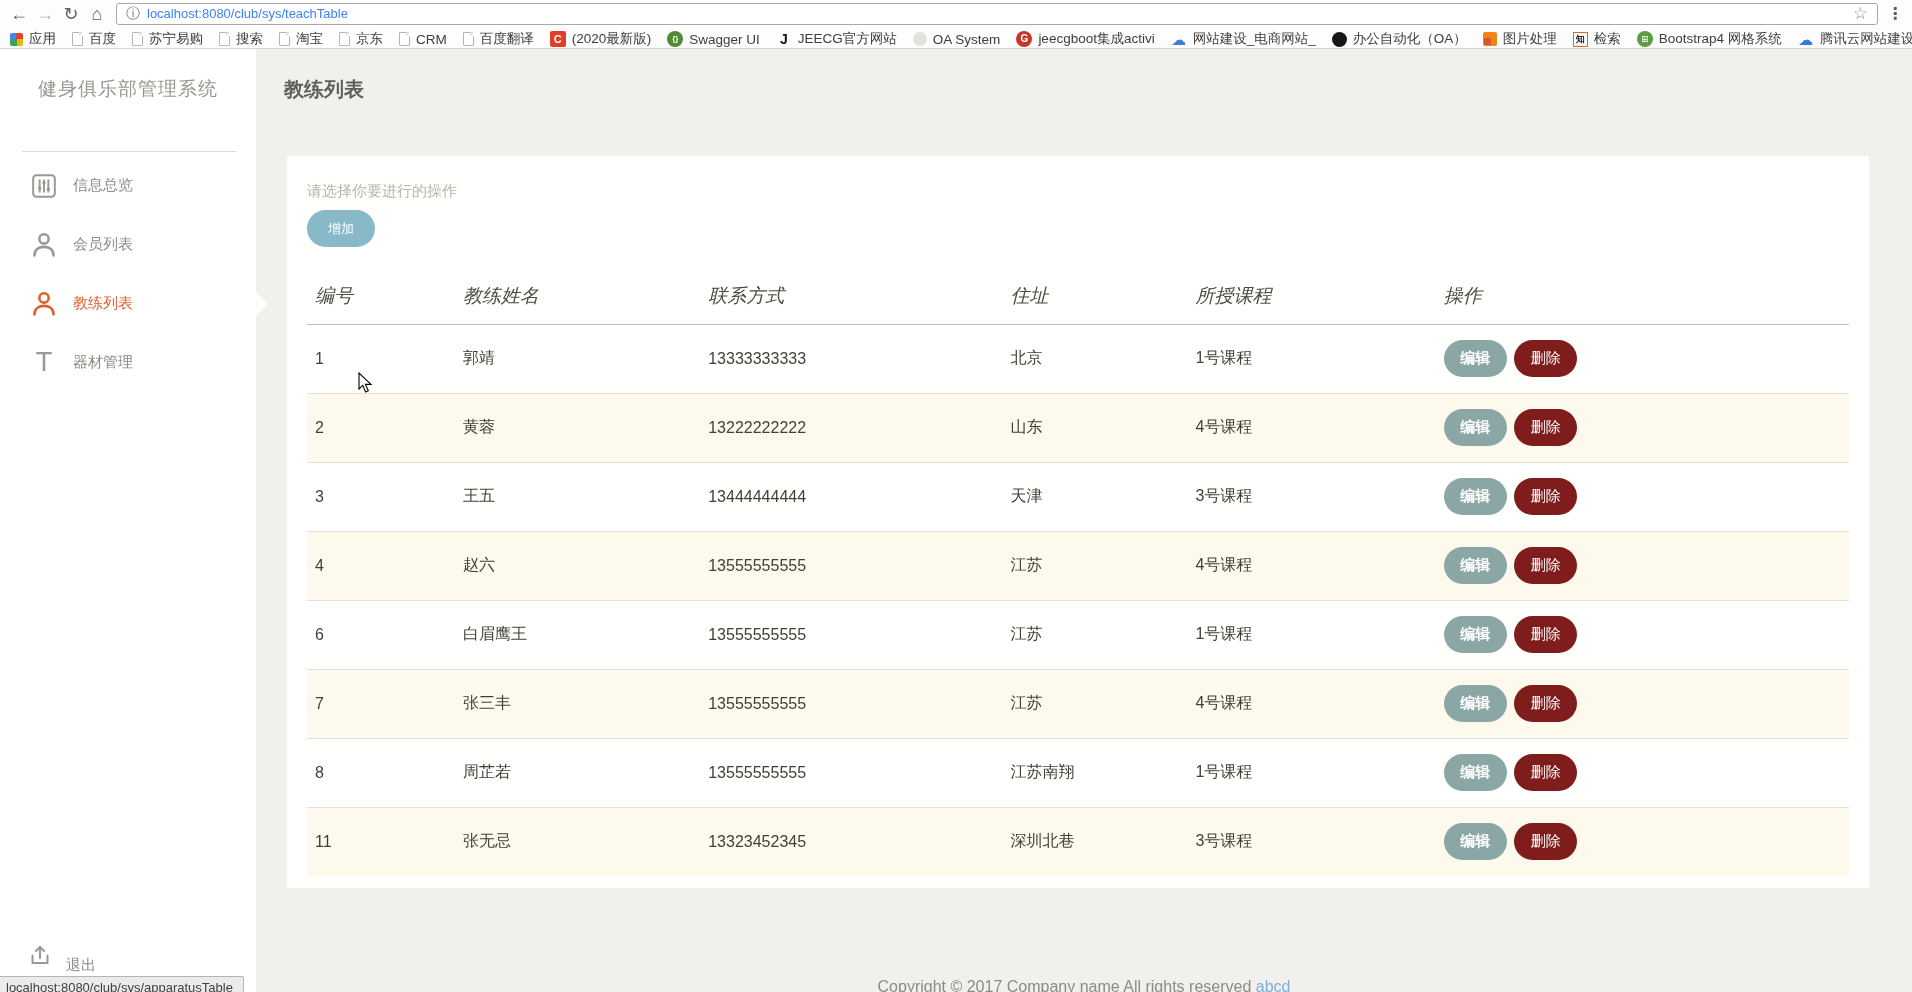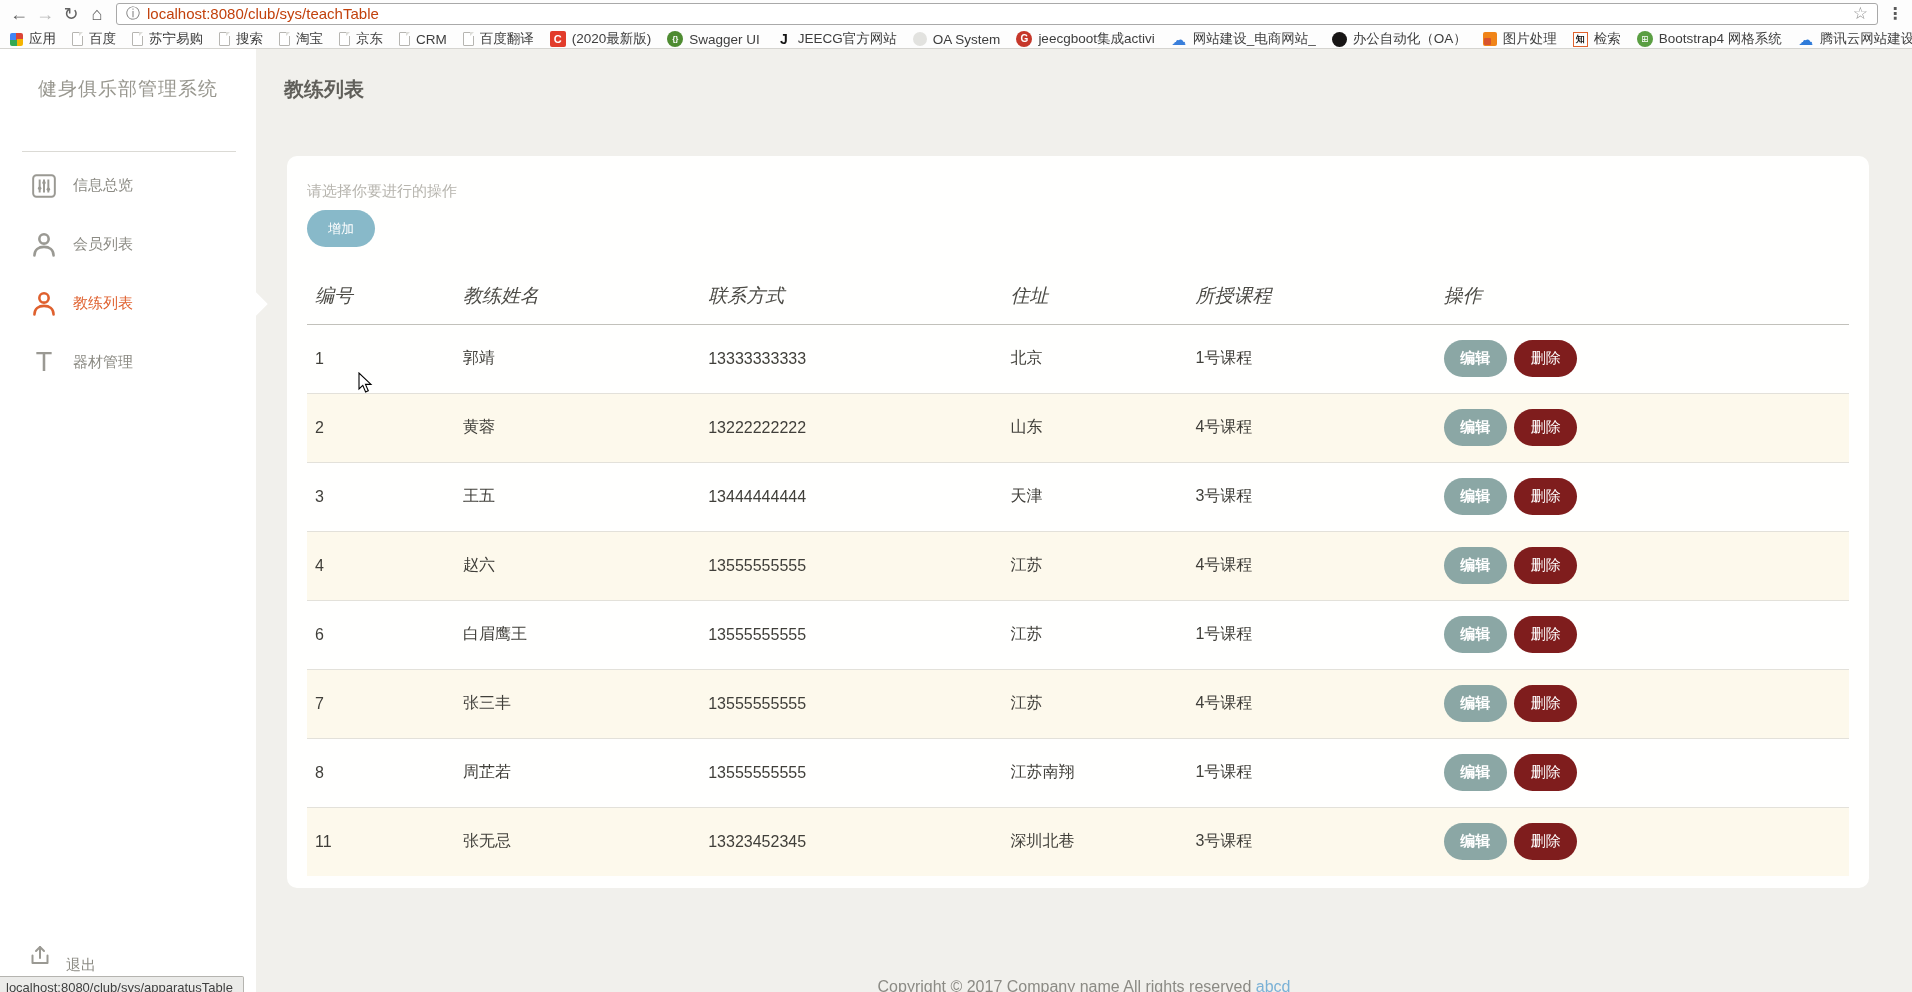--- a/index.html
+++ b/index.html
@@ -6,21 +6,21 @@
   html,body { width:1912px; height:992px; overflow:hidden; }
   body { font-family:"Liberation Sans","DejaVu Sans",sans-serif; background:#f1f0ec; position:relative; }
 
   
   .browser { height:49px; background:#fdfdfd; border-bottom:1px solid #d5d4d0; position:relative; z-index:5; }
   .nav-row { height:27px; display:flex; align-items:center; padding:0 6px; }
   .nav-btn { width:26px; text-align:center; font-size:18px; line-height:1; color:#636363; cursor:pointer; flex:none; }
   .nav-btn.fwd { color:#b9b9b9; }
   .url-field { flex:1; height:22px; border:1px solid #a9a9a9; border-radius:3px; background:#fff; display:flex; align-items:center; padding:0 9px; margin:0 6px 0 6px; }
   .info-glyph { color:#757575; font-size:14px; margin-right:7px; }
-  .url-text { font-size:15px; color:#c2410c; }
+  .url-text { font-size:13px; color:#3b82f6; }
   .star-glyph { margin-left:auto; color:#8f8f8f; font-size:17px; cursor:pointer; }
   .menu-dots { width:22px; text-align:center; color:#5a5a5a; font-size:16px; font-weight:bold; letter-spacing:0; cursor:pointer; }
 
   .bookmarks-row { height:21px; display:flex; align-items:flex-end; padding:0 2px; }
   .bookmark { display:flex; align-items:center; gap:6px; padding:0 8px; white-space:nowrap; font-size:13.5px; color:#3d3d3d; cursor:pointer; flex:none; }
 
   .bk-icon { width:16px; height:16px; display:inline-flex; align-items:center; justify-content:center; flex:none; font-size:10px; line-height:1; }
   .apps-icon { width:13px; height:13px; border-radius:2px; background:conic-gradient(#db4437 0 25%, #f4b400 0 50%, #34a853 0 75%, #4285f4 0); }
   .page-icon { width:11px; height:14px; background:#fff; border:1px solid #b6b5b1; border-radius:1px; position:relative; }
   .page-icon::after { content:""; position:absolute; top:-1px; right:-1px; border:3px solid; border-color:#dcdcd8 #fdfdfd #fdfdfd #dcdcd8; border-width:2px 2px 2px 2px; }
@@ -59,21 +59,21 @@
   .sb-item.active .sb-label { color:#df602e; }
   .sb-item.active .sb-icon svg { stroke:#df602e; }
   .t-glyph { font-size:27px; color:#9a9993; font-weight:400; }
   .active-arrow { position:absolute; right:-8px; top:50%; margin-top:-9px; width:18px; height:18px; background:#fff; transform:rotate(45deg); }
   .logout { position:absolute; bottom:17px; left:27px; display:flex; align-items:center; gap:13px; cursor:pointer; }
   .logout .sb-label { font-size:15px;margin-top:21px; }
 
   .main { flex:1; position:relative; background:#f1f0ec; overflow:hidden; }
   .page-title { position:absolute; top:27px; left:28px; font-size:20px; font-weight:bold; color:#605f5a; }
 
-  .card { position:absolute; left:31px; right:43px; top:107px; height:732px; background:#fffffe; border-radius:10px; padding:26px 20px 0; }
+  .card { position:absolute; left:31px; right:43px; top:107px; height:732px; background:#fffffe; border-radius:0; padding:26px 20px 0; }
   .prompt { font-size:15px; color:#b7b5ae; }
   .btn-add { display:inline-flex; align-items:center; justify-content:center; margin-top:9px; height:37px; padding:0 21px; background:#88b9c9; border:none; border-radius:19px; color:#fff; font-size:13px; cursor:pointer; font-family:inherit;text-align:center; }
 
   table { width:100%; border-collapse:collapse; table-layout:fixed; margin-top:21px; }
   th { font-size:19px; color:#4b4a45; font-weight:400; text-align:left; height:56px; border-bottom:1px solid #c2c1bb; padding:0 8px;font-style:italic; }
   td { font-size:16px; color:#403f3a; height:69px; padding:0 8px; border-top:1px solid #e3e1da; }
   tbody tr:first-child td { border-top:none; }
   tbody tr:nth-child(even) { background:#fdf9ec; }
   .row-btn { width:63px; height:37px; border-radius:18.5px; border:none; color:#fff; font-size:15px; cursor:pointer; font-family:inherit; }
   .btn-edit { background:#8ba7a5;font-weight:bold; }

